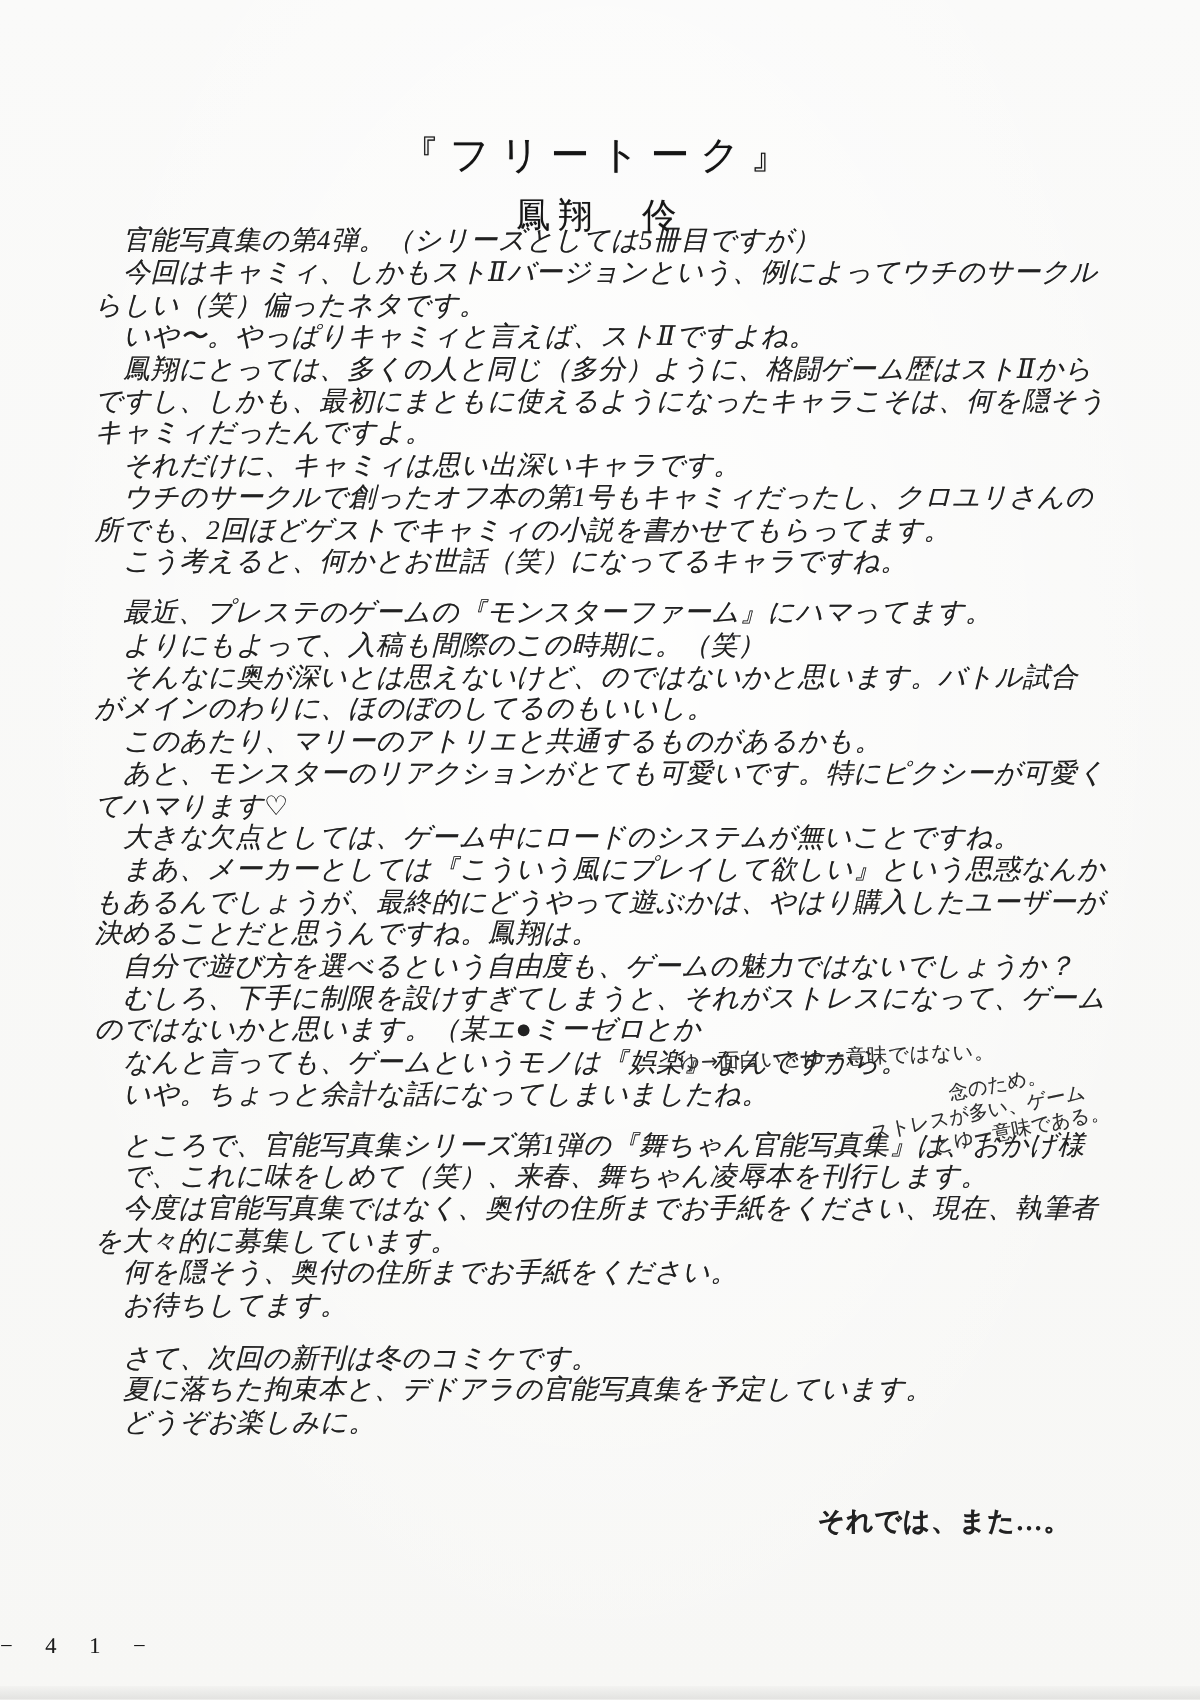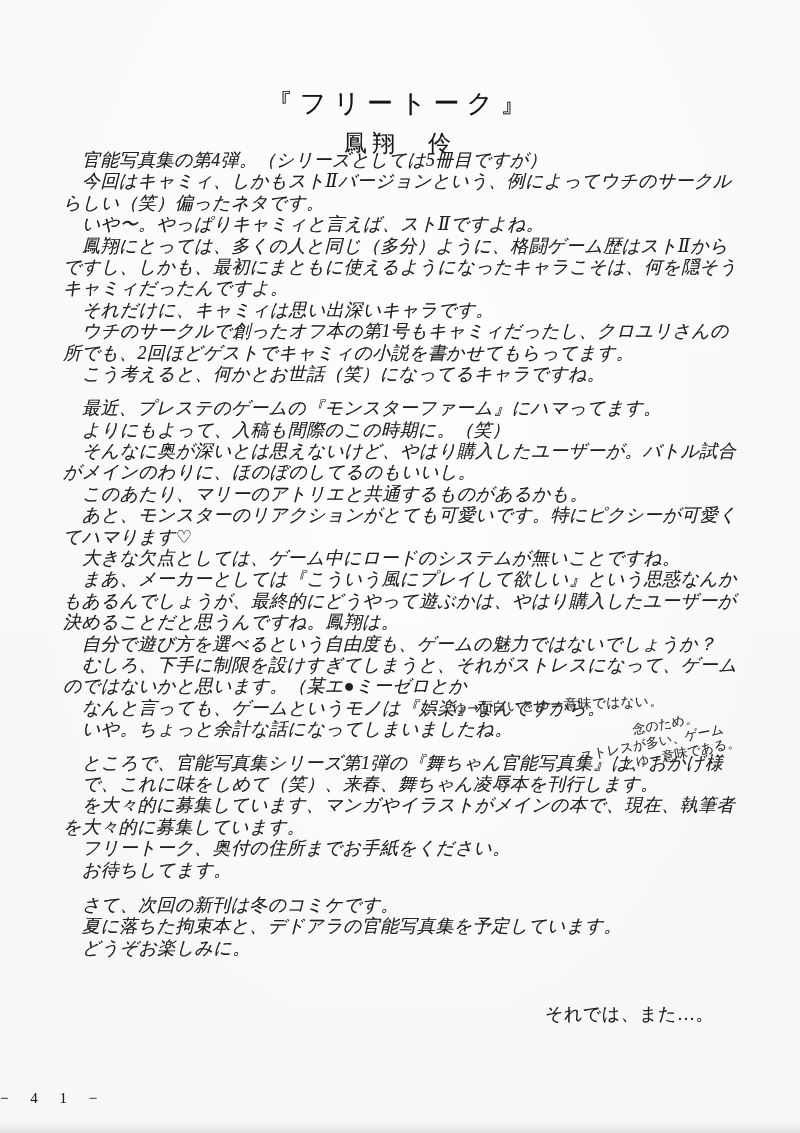--- a/index.html
+++ b/index.html
@@ -53,20 +53,21 @@
     color:#212121;
     text-shadow:0 0 0.4px rgba(0,0,0,0.35);
   }
   .body-text .line.indent{ padding-left:19px; }
   .body-text .gap{ width:100%; }
   .closing{
     position:absolute;left:545px;top:1002px;
     font-size:18px;letter-spacing:0.5px;
     color:#212121;white-space:nowrap;
     text-shadow:0 0 0.4px rgba(0,0,0,0.35);
+    font-weight:bold;
   }
   .page-number{
     position:absolute;top:1090px;left:0;width:800px;
     text-align:left;
     font-size:15px;letter-spacing:9px;
     color:#1b1b1b;
     text-shadow:0 0 0.4px rgba(0,0,0,0.3);
   }
   .hand{
     font-family:"DejaVu Sans","Liberation Sans",sans-serif;
@@ -107,40 +108,40 @@
       <div class="line indent">鳳翔にとっては、多くの人と同じ（多分）ように、格闘ゲーム歴はストⅡから</div>
       <div class="line">ですし、しかも、最初にまともに使えるようになったキャラこそは、何を隠そう</div>
       <div class="line">キャミィだったんですよ。</div>
       <div class="line indent">それだけに、キャミィは思い出深いキャラです。</div>
       <div class="line indent">ウチのサークルで創ったオフ本の第1号もキャミィだったし、クロユリさんの</div>
       <div class="line">所でも、2回ほどゲストでキャミィの小説を書かせてもらってます。</div>
       <div class="line indent">こう考えると、何かとお世話（笑）になってるキャラですね。</div>
       <div class="gap" style="height: 13px;"></div>
       <div class="line indent">最近、プレステのゲームの『モンスターファーム』にハマってます。</div>
       <div class="line indent">よりにもよって、入稿も間際のこの時期に。（笑）</div>
-      <div class="line indent">そんなに奥が深いとは思えないけど、やはり購入したユーザーが。バトル試合</div>
+      <div class="line indent">そんなに奥が深いとは思えないけど、のではないかと思います。バトル試合</div>
       <div class="line">がメインのわりに、ほのぼのしてるのもいいし。</div>
       <div class="line indent">このあたり、マリーのアトリエと共通するものがあるかも。</div>
       <div class="line indent">あと、モンスターのリアクションがとても可愛いです。特にピクシーが可愛く</div>
       <div class="line">てハマります♡</div>
       <div class="line indent">大きな欠点としては、ゲーム中にロードのシステムが無いことですね。</div>
       <div class="line indent">まあ、メーカーとしては『こういう風にプレイして欲しい』という思惑なんか</div>
       <div class="line">もあるんでしょうが、最終的にどうやって遊ぶかは、やはり購入したユーザーが</div>
       <div class="line">決めることだと思うんですね。鳳翔は。</div>
       <div class="line indent">自分で遊び方を選べるという自由度も、ゲームの魅力ではないでしょうか？</div>
       <div class="line indent">むしろ、下手に制限を設けすぎてしまうと、それがストレスになって、ゲーム</div>
       <div class="line">のではないかと思います。（某エ●ミーゼロとか</div>
       <div class="line indent">なんと言っても、ゲームというモノは『娯楽』なんですから。</div>
       <div class="line indent">いや。ちょっと余計な話になってしまいましたね。</div>
       <div class="gap" style="height: 12px;"></div>
       <div class="line indent">ところで、官能写真集シリーズ第1弾の『舞ちゃん官能写真集』は、おかげ様</div>
       <div class="line indent">で、これに味をしめて（笑）、来春、舞ちゃん凌辱本を刊行します。</div>
-      <div class="line indent">を大々的に募集しています、マンガやイラストがメインの本で、現在、執筆者</div>
+      <div class="line indent">今度は官能写真集ではなく、奥付の住所までお手紙をください、現在、執筆者</div>
       <div class="line">を大々的に募集しています。</div>
-      <div class="line indent">フリートーク、奥付の住所までお手紙をください。</div>
+      <div class="line indent">何を隠そう、奥付の住所までお手紙をください。</div>
       <div class="line indent">お待ちしてます。</div>
       <div class="gap" style="height: 14px;"></div>
       <div class="line indent">さて、次回の新刊は冬のコミケです。</div>
       <div class="line indent">夏に落ちた拘束本と、デドアラの官能写真集を予定しています。</div>
       <div class="line indent">どうぞお楽しみに。</div>
     </div>
 
   <div class="hand hand-inline">ゆ→面白いとゆー意味ではない。</div>
 
   <div class="hand hand-note">

